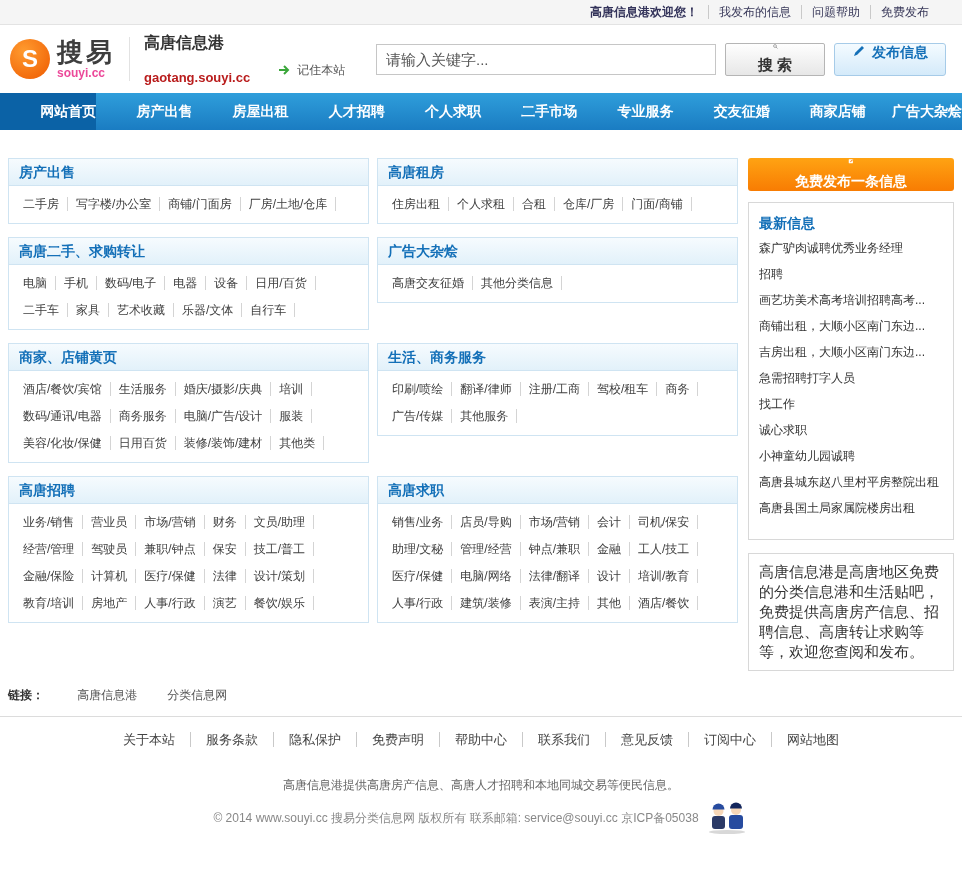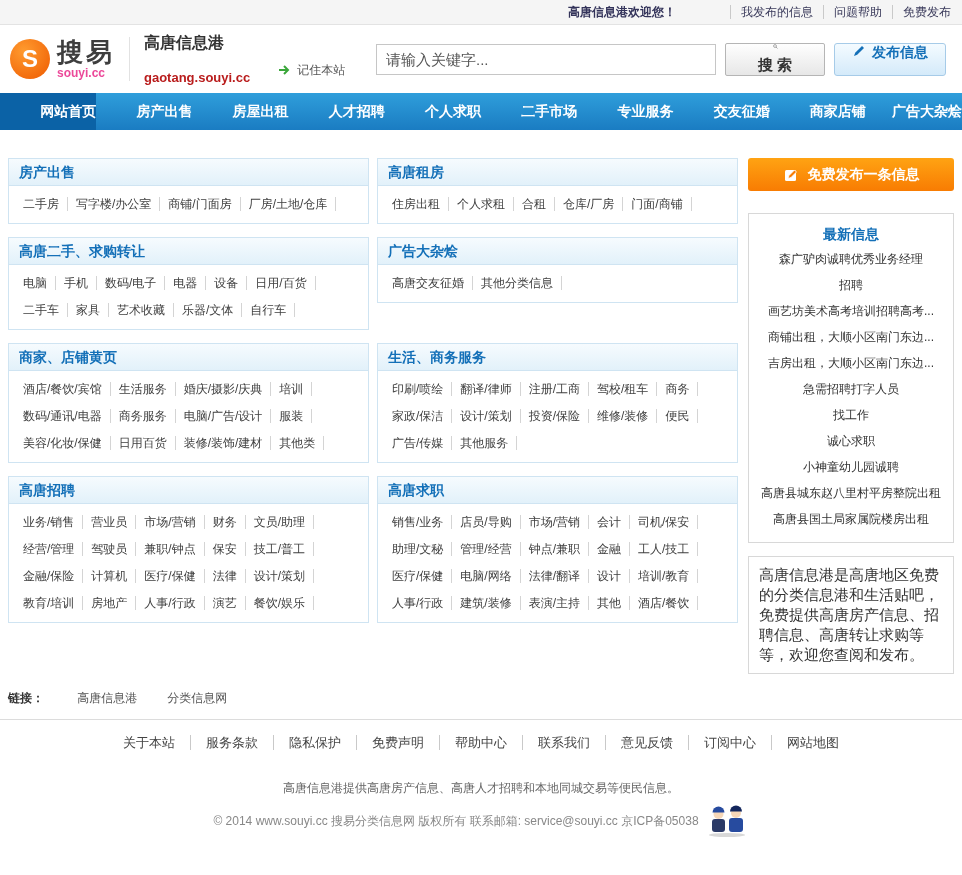--- a/index.html
+++ b/index.html
@@ -2,21 +2,21 @@
 <html><head>
 <meta charset="utf-8">
 <style>
   * { margin:0; padding:0; box-sizing:border-box; }
   html,body { background:#fff; }
   body { width:962px; height:875px; overflow:hidden; font-family:"Liberation Sans", sans-serif; }
   a { text-decoration:none; cursor:pointer; }
 
   
   .topbar { height:25px; background:#f5f5f5; border-bottom:1px solid #e3e3e3; font-size:12px; line-height:24px; color:#39395a; }
-  .topbar-inner { display:flex; justify-content:flex-end; align-items:center; padding-right:1px;gap:44px; }
+  .topbar-inner { display:flex; justify-content:flex-end; align-items:center; padding-right:23px; }
   .welcome { font-weight:bold; color:#33335a; padding-right:10px; }
   .topbar-link { color:#39395a; padding:0 10px; border-left:1px solid #c9c9c9; }
 
   
   .header { height:68px; display:flex; align-items:center; padding:0 10px; background:#fff; }
   .logo { display:flex; align-items:center; gap:7px; }
   .logo-circle { width:40px; height:40px; border-radius:50%; background:radial-gradient(circle at 35% 30%, #ff9b2f, #ee5a00); color:#fff; font-weight:bold; font-size:24px; display:flex; align-items:center; justify-content:center; }
   .logo-cn { display:block; font-size:26px; font-weight:bold; color:#3e3e3e; line-height:26px; letter-spacing:3px; }
   .logo-url { display:block; font-size:12px; font-weight:bold; color:#ec4899; margin-top:1px; }
   .v-divider { width:1px; height:44px; background:#e2e2e2; margin:0 14px; }
@@ -39,22 +39,22 @@
   .boxes-grid { width:730px; display:grid; grid-template-columns:1fr 1fr; gap:13px 8px; align-items:start; }
   .cat-box { border:1px solid #cfe4f2; background:#fff; }
   .cat-header { height:27px; line-height:26px; background:linear-gradient(#f6fbfe,#e2f1fa); border-bottom:1px solid #cfe4f2; padding:0 10px; }
   .cat-title { color:#1470b8; font-size:14px; font-weight:bold; }
   .cat-body { padding:4px 6px 6px; }
   .cat-row { line-height:25px; white-space:nowrap; overflow:hidden; }
   .cat-link { font-size:12px; color:#404040; padding:0 8px; border-right:1px solid #d4d4d4; }
 
   
   .sidebar { width:206px; display:flex; flex-direction:column; }
-  .free-publish { height:33px; border:none; border-radius:3px; background:linear-gradient(#ffa313,#f87c02); color:#fff; font-size:14px; font-weight:bold; display:flex; align-items:center; justify-content:center; gap:9px; cursor:pointer; font-family:"Liberation Sans", sans-serif; }
-  .latest-box { border:1px solid #d8d8d8; margin-top:22px; padding:8px 10px 10px; background:#fff;text-align:center; }
+  .free-publish { height:33px; border:none; border-radius:3px; background:linear-gradient(#ffa313,#f87c02); color:#fff; font-size:14px; font-weight:bold; display:flex; align-items:center; justify-content:center; gap:9px; cursor:pointer; font-family:"Liberation Sans", sans-serif;flex-direction:column; }
+  .latest-box { border:1px solid #d8d8d8; margin-top:11px; padding:8px 10px 18px; background:#fff; }
   .latest-title { color:#1470b8; font-size:14px; font-weight:bold; line-height:24px; }
   #latest-list { list-style:none; }
   .latest-item { font-size:12px; color:#333; line-height:26px; white-space:nowrap; overflow:hidden; text-overflow:ellipsis; cursor:pointer; }
   .about-box { border:1px solid #d8d8d8; margin-top:13px; padding:8px 10px; font-size:15px; color:#333; line-height:20px; }
 
   
   .links-row { padding:16px 8px 12px; font-size:12px; color:#333; }
   .links-label { font-weight:bold; }
   .friend-link { color:#555; margin-left:30px; }
 
@@ -158,21 +158,20 @@
         <div class="cat-body">
           <div class="cat-row"><a class="cat-link">酒店/餐饮/宾馆</a><a class="cat-link">生活服务</a><a class="cat-link">婚庆/摄影/庆典</a><a class="cat-link">培训</a></div>
           <div class="cat-row"><a class="cat-link">数码/通讯/电器</a><a class="cat-link">商务服务</a><a class="cat-link">电脑/广告/设计</a><a class="cat-link">服装</a></div>
           <div class="cat-row"><a class="cat-link">美容/化妆/保健</a><a class="cat-link">日用百货</a><a class="cat-link">装修/装饰/建材</a><a class="cat-link">其他类</a></div>
         </div>
       </section>
       <section class="cat-box">
         <div class="cat-header"><a class="cat-title">生活、商务服务</a></div>
         <div class="cat-body">
           <div class="cat-row"><a class="cat-link">印刷/喷绘</a><a class="cat-link">翻译/律师</a><a class="cat-link">注册/工商</a><a class="cat-link">驾校/租车</a><a class="cat-link">商务</a></div>
-          <div class="cat-row"><a class="cat-link">家政/保洁</a><a class="cat-link">设计/策划</a><a class="cat-link">投资/保险</a><a class="cat-link">维修/装修</a><a class="cat-link">便民</a></div>
           <div class="cat-row"><a class="cat-link">广告/传媒</a><a class="cat-link">其他服务</a></div>
         </div>
       </section>
       <section class="cat-box">
         <div class="cat-header"><a class="cat-title">高唐招聘</a></div>
         <div class="cat-body">
           <div class="cat-row"><a class="cat-link">业务/销售</a><a class="cat-link">营业员</a><a class="cat-link">市场/营销</a><a class="cat-link">财务</a><a class="cat-link">文员/助理</a></div>
           <div class="cat-row"><a class="cat-link">经营/管理</a><a class="cat-link">驾驶员</a><a class="cat-link">兼职/钟点</a><a class="cat-link">保安</a><a class="cat-link">技工/普工</a></div>
           <div class="cat-row"><a class="cat-link">金融/保险</a><a class="cat-link">计算机</a><a class="cat-link">医疗/保健</a><a class="cat-link">法律</a><a class="cat-link">设计/策划</a></div>
           <div class="cat-row"><a class="cat-link">教育/培训</a><a class="cat-link">房地产</a><a class="cat-link">人事/行政</a><a class="cat-link">演艺</a><a class="cat-link">餐饮/娱乐</a></div>

